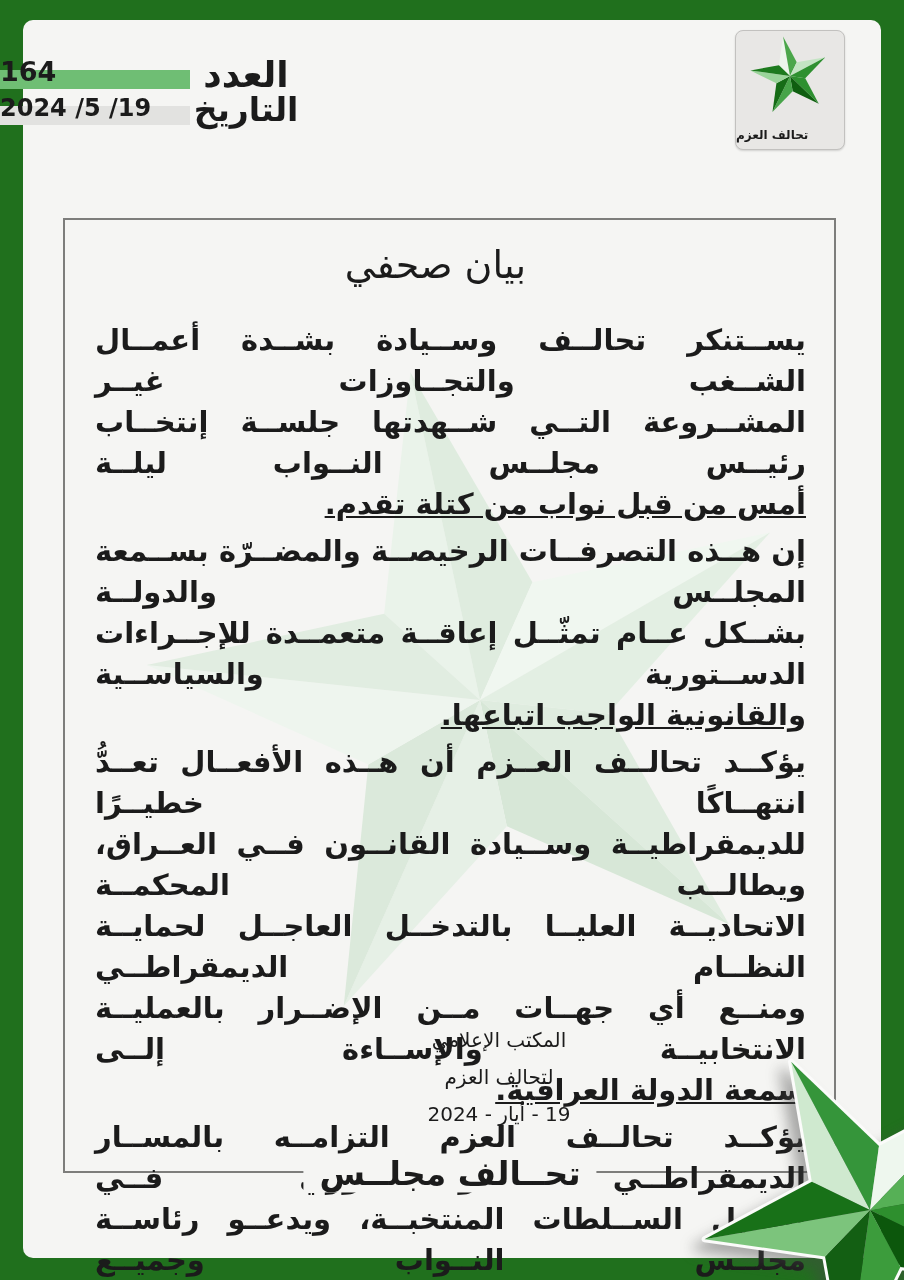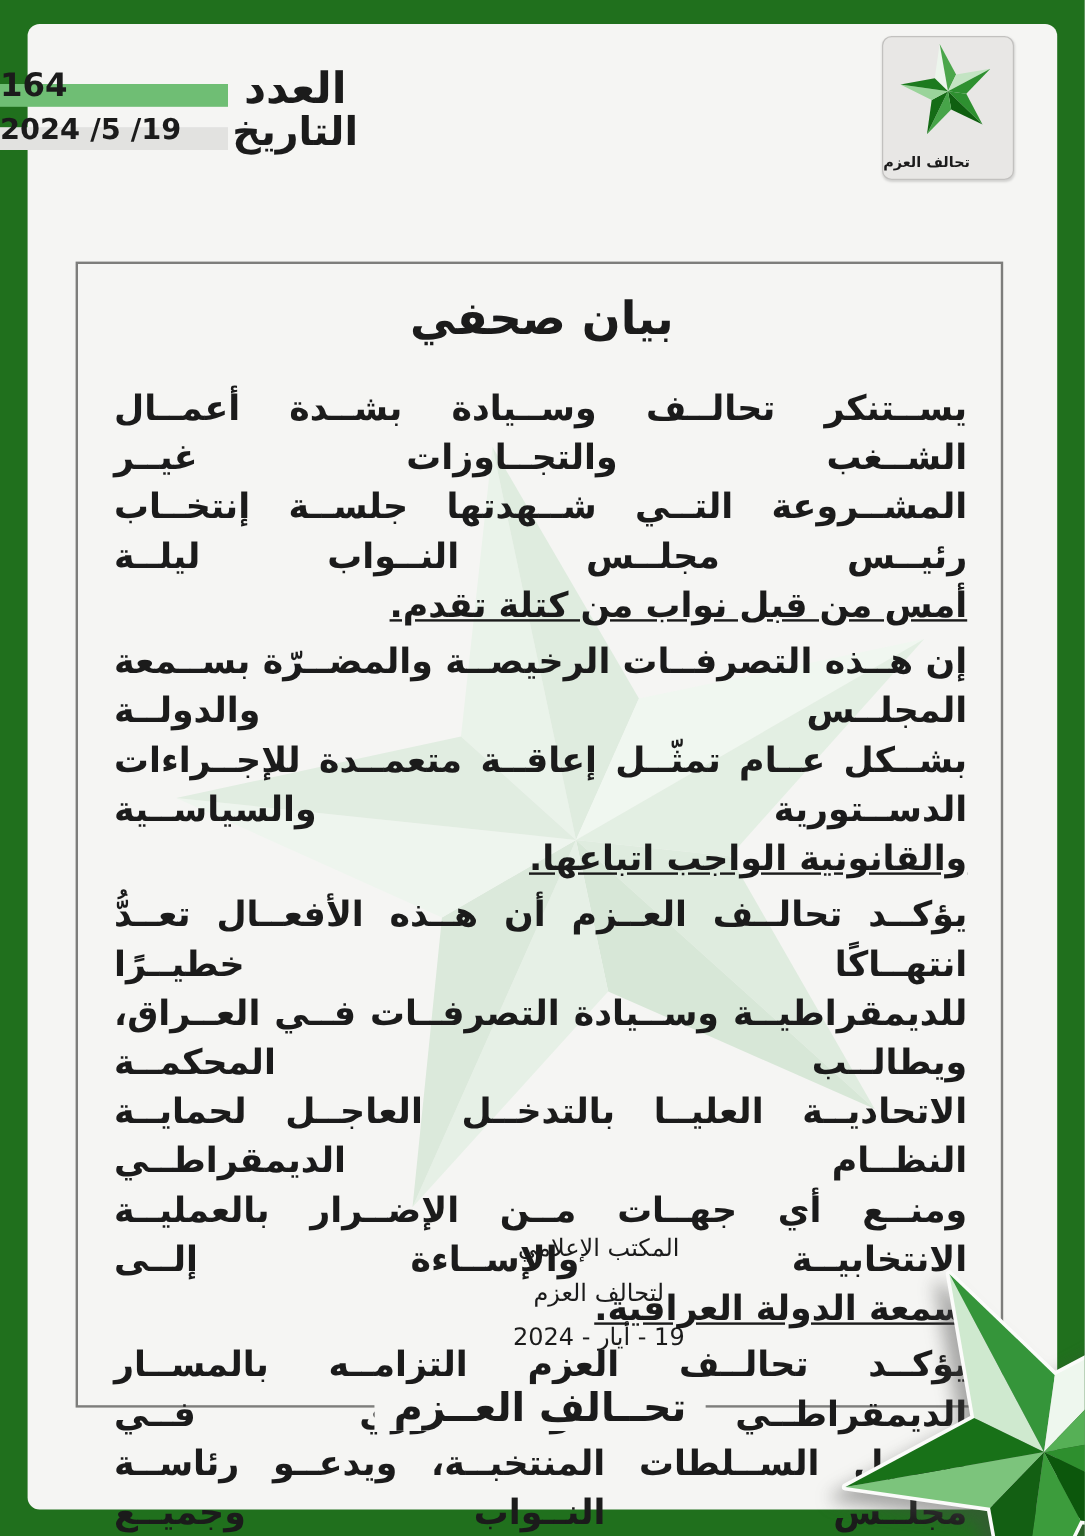--- a/index.html
+++ b/index.html
@@ -44,22 +44,22 @@
     font-size:12px;font-weight:700;
   }
   
   .watermark{position:absolute;left:140px;top:365px;z-index:1;}
   
   .frame{
     position:absolute;left:63px;top:218px;width:773px;height:955px;
     border:2px solid #7d7d7b;box-sizing:border-box;z-index:2;
   }
   .doc-title{
-    position:absolute;left:65px;top:243px;width:773px;z-index:3;
-    text-align:center;font-size:38px;font-weight:700;
+    position:absolute;left:49px;top:243px;width:773px;z-index:3;
+    text-align:center;font-size:38px;font-weight:400;
   }
   .doc-body{
     position:absolute;left:95px;top:320px;width:711px;z-index:3;
     font-size:29px;font-weight:700;line-height:41px;
   }
   .para{margin:0 0 6px 0;}
   .body-line{text-align:justify;text-align-last:justify;}
   .body-line.last{text-align:right;text-align-last:right;text-decoration:underline;}
   .signature{
     position:absolute;left:63px;top:1022px;width:872px;z-index:3;
@@ -130,38 +130,38 @@
         <div class="body-line">المشــروعة التــي شــهدتها جلســة إنتخــاب رئيــس مجلــس النــواب ليلــة</div>
         <div class="body-line last">أمس من قبل نواب من كتلة تقدم.</div>
       </div>
       <div class="para">
         <div class="body-line">إن هــذه التصرفــات الرخيصــة والمضــرّة بســمعة المجلــس والدولــة</div>
         <div class="body-line">بشــكل عــام تمثّــل إعاقــة متعمــدة للإجــراءات الدســتورية والسياســية</div>
         <div class="body-line last">والقانونية الواجب اتباعها.</div>
       </div>
       <div class="para">
         <div class="body-line">يؤكــد تحالــف العــزم أن هــذه الأفعــال تعــدُّ انتهــاكًا خطيــرًا</div>
-        <div class="body-line">للديمقراطيــة وســيادة التصرفــات فــي العــراق، ويطالــب المحكمــة</div>
+        <div class="body-line">للديمقراطيــة وســيادة القانــون فــي العــراق، ويطالــب المحكمــة</div>
         <div class="body-line">الاتحاديــة العليــا بالتدخــل العاجــل لحمايــة النظــام الديمقراطــي</div>
         <div class="body-line">ومنــع أي جهــات مــن الإضــرار بالعمليــة الانتخابيــة والإســاءة إلــى</div>
         <div class="body-line last">سمعة الدولة العراقية.</div>
       </div>
       <div class="para">
         <div class="body-line">يؤكــد تحالــف العزم التزامــه بالمســار الديمقراطــي والدســتوري فــي</div>
         <div class="body-line">تشكيل الســلطات المنتخبــة، ويدعــو رئاســة مجلــس النــواب وجميــع</div>
       </div>
     </div>
 
   <div class="signature">
       <div class="sig-line">المكتب الإعلامي</div>
       <div class="sig-line">لتحالف العزم</div>
       <div class="sig-line">19 - أيار - 2024</div>
     </div>
 
-  <div class="frame-footer">تحــالف العــزم</div>
+  <div class="frame-footer">تحــالف مجلــس</div>
 
   <svg class="corner-star" id="corner-star" width="340" height="340" viewBox="0 0 340 340">
       <polygon points="91.1287774519704,21.664804399700245 179.00171617009704,105.94946131379523 286.7026062371116,49.15091354310661 233.69736546482963,158.76843586850293 320.99739977826005,243.64635266056501 200.36542068099143,227.1090503061154 146.618919038709,336.3650355485838 125.06949659871206,216.52689828590397 4.552297493949055,199.17289384804428 111.86600108536986,141.6461542256825" fill="none" stroke="#fbfbfa" stroke-width="6" stroke-linejoin="round"></polygon>
       <polygon points="170,170 111.86600108536986,141.6461542256825 91.1287774519704,21.664804399700245" fill="#cfe9cf"></polygon>
       <polygon points="170,170 91.1287774519704,21.664804399700245 179.00171617009704,105.94946131379523" fill="#35953a"></polygon>
       <polygon points="170,170 179.00171617009704,105.94946131379523 286.7026062371116,49.15091354310661" fill="#eef7ee"></polygon>
       <polygon points="170,170 286.7026062371116,49.15091354310661 233.69736546482963,158.76843586850293" fill="#56b056"></polygon>
       <polygon points="170,170 233.69736546482963,158.76843586850293 320.99739977826005,243.64635266056501" fill="#2e8f2e"></polygon>
       <polygon points="170,170 320.99739977826005,243.64635266056501 200.36542068099143,227.1090503061154" fill="#0c570c"></polygon>
       <polygon points="170,170 200.36542068099143,227.1090503061154 146.618919038709,336.3650355485838" fill="#3c9c3c"></polygon>

